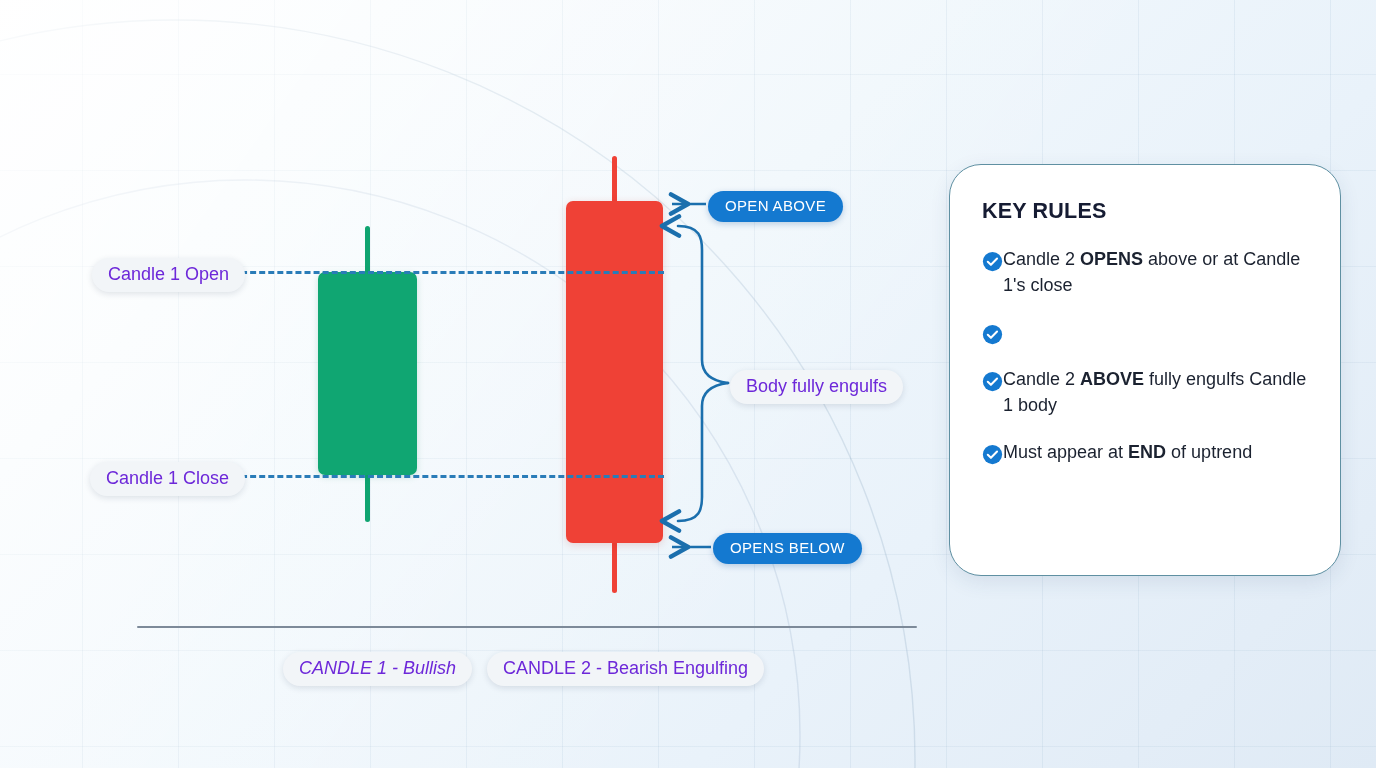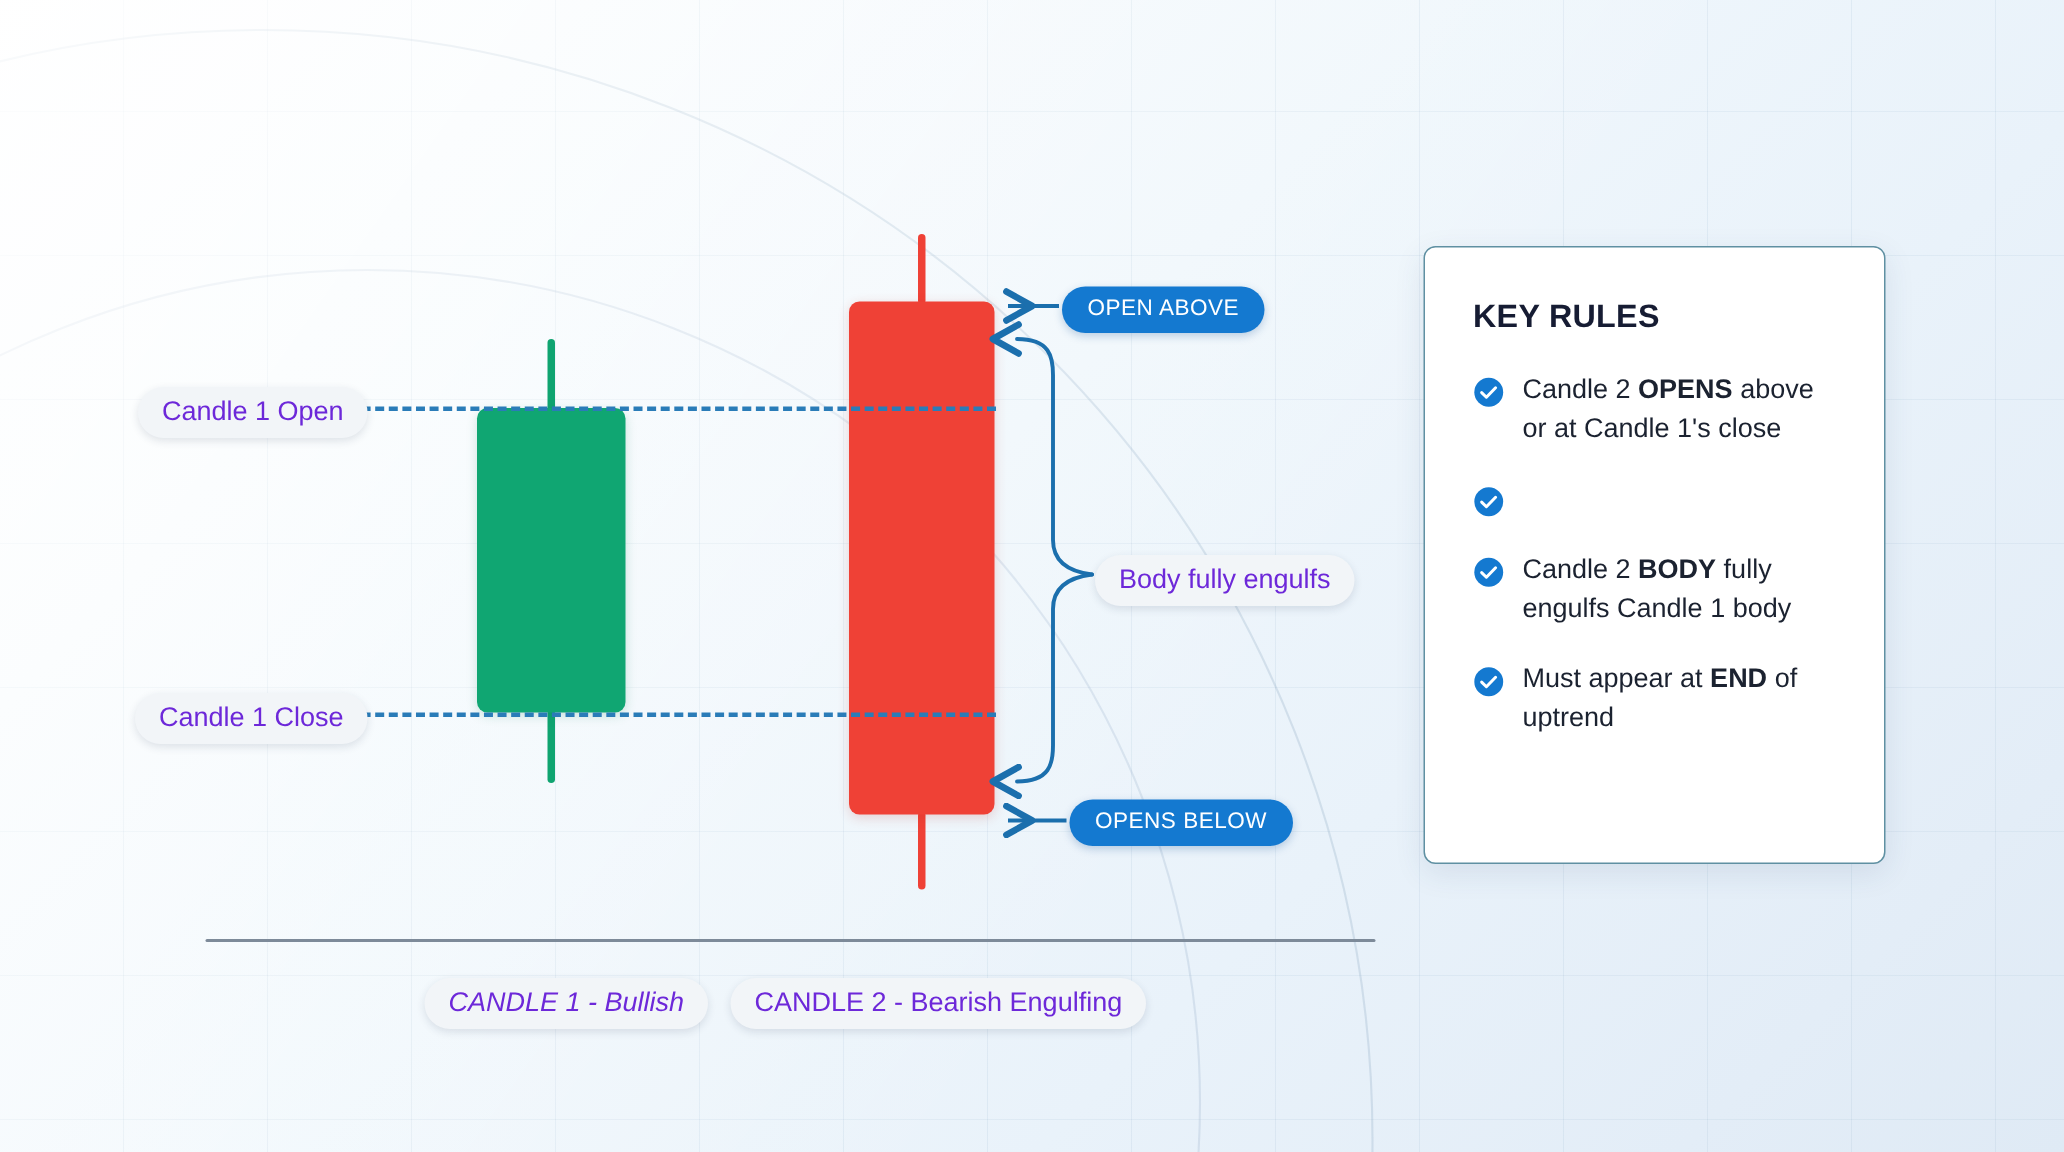--- a/index.html
+++ b/index.html
@@ -141,39 +141,38 @@
     line-height: 1.1;
   }
   .badge-open  { left: 708px; top: 191px; }
   .badge-close { left: 713px; top: 533px; }
 
   
   .card {
     position: absolute;
     left: 949px;
     top: 164px;
-    width: 308px;
+    width: 392px;
     height: 412px;
     background: #ffffff;
     border: 1.6px solid #5f90a2;
-    border-radius: 8px;
+    border-radius: 32px;
     box-shadow: 0 6px 20px rgba(40,70,110,0.10);
     padding: 34px 30px 0 32px;
   }
   .card-title {
     font-size: 21.5px;
     font-weight: bold;
     color: #161c33;
     letter-spacing: 0.2px;
     margin-bottom: 23px;
   }
   .rule {
     display: flex;
     align-items: flex-start;
-    gap: 12px;
     margin-bottom: 22px;
   }
   .check {
     flex: 0 0 auto;
     width: 21px;
     height: 21px;
     margin-top: 4px;
   }
   .rule-text {
     font-size: 18px;
@@ -253,21 +252,21 @@
         <circle cx="12" cy="12" r="11" fill="#1479d0"></circle>
         <path d="M6.6,12.3 L10.2,15.8 L17.2,8.6" fill="none" stroke="#fff" stroke-width="2.3" stroke-linecap="round" stroke-linejoin="round"></path>
       </svg>
     </div>
 
     <div class="rule">
       <svg class="check" viewBox="0 0 24 24">
         <circle cx="12" cy="12" r="11" fill="#1479d0"></circle>
         <path d="M6.6,12.3 L10.2,15.8 L17.2,8.6" fill="none" stroke="#fff" stroke-width="2.3" stroke-linecap="round" stroke-linejoin="round"></path>
       </svg>
-      <div class="rule-text"><span>Candle 2 </span><b>BODY</b><span> fully engulfs Candle 1 body</span></div>
+      <div class="rule-text"><span>Candle 2 </span><b>ABOVE</b><span> fully engulfs Candle 1 body</span></div>
     </div>
 
     <div class="rule">
       <svg class="check" viewBox="0 0 24 24">
         <circle cx="12" cy="12" r="11" fill="#1479d0"></circle>
         <path d="M6.6,12.3 L10.2,15.8 L17.2,8.6" fill="none" stroke="#fff" stroke-width="2.3" stroke-linecap="round" stroke-linejoin="round"></path>
       </svg>
       <div class="rule-text"><span>Must appear at </span><b>END</b><span> of uptrend</span></div>
     </div>
   </div>

